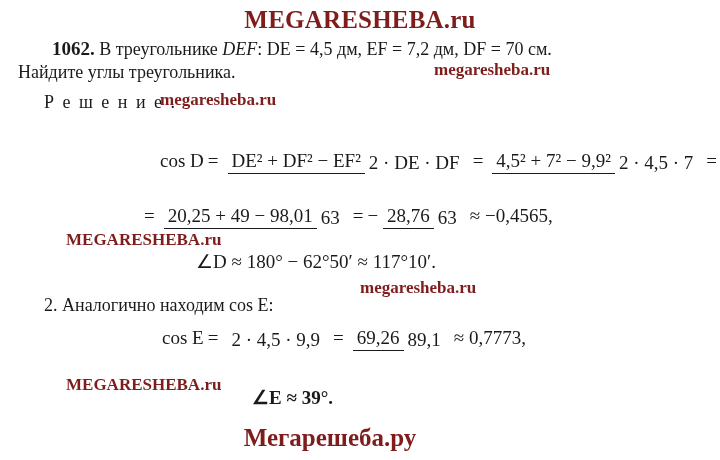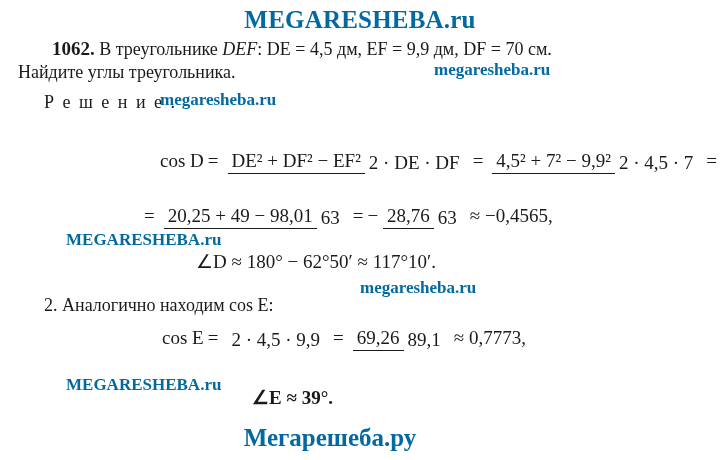--- a/index.html
+++ b/index.html
@@ -19,21 +19,21 @@
     position: relative;
     width: 720px;
     height: 460px;
   }
 
   
   .wm {
     position: absolute;
     font-family: "Liberation Serif", serif;
     font-weight: bold;
-    color: #0369a1;
+    color: #7f1d1d;
     white-space: nowrap;
   }
   .wm-top {
     top: 6px;
     left: 0;
     width: 720px;
     text-align: center;
     font-size: 25px;
     letter-spacing: 0.2px;
   }
@@ -103,21 +103,21 @@
 </style>
 </head>
 <body>
 
 <div class="page">
 
   <div class="wm wm-top">MEGARESHEBA.ru</div>
 
   <div class="line l1">
     <span class="tnum">1062.</span>
-    <span>В треугольнике </span><span class="mathvar">DEF</span><span>: DE = 4,5 дм, EF = 9,9 дм, DF = 70 см.</span>
+    <span>В треугольнике </span><span class="mathvar">DEF</span><span>: DE = 4,5 дм, EF = 7,2 дм, DF = 70 см.</span>
   </div>
   <div class="line l2">Найдите углы треугольника.</div>
 
   <div class="line l3">Р е ш е н и е .</div>
 
 
   <div class="mblock m1">
     <span>cos D</span>
     <span class="op">=</span>
     <span class="frac">

